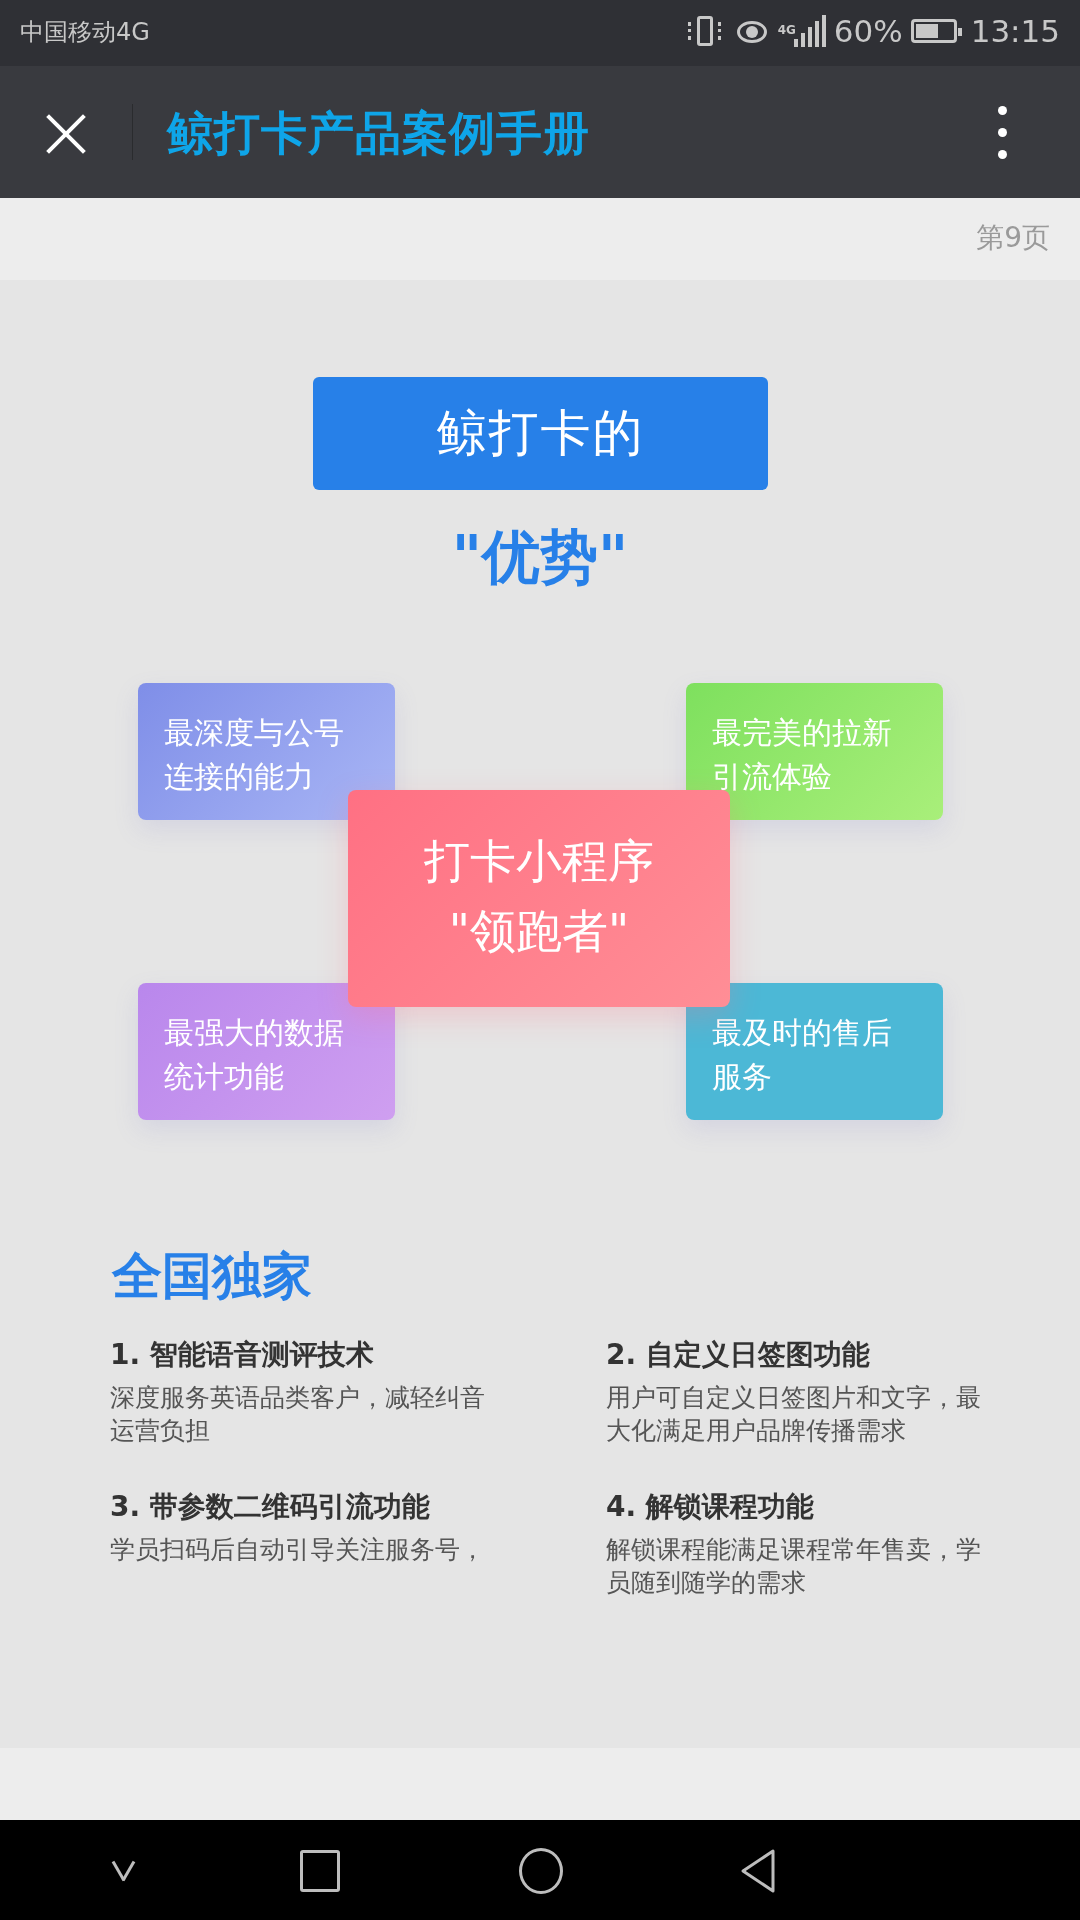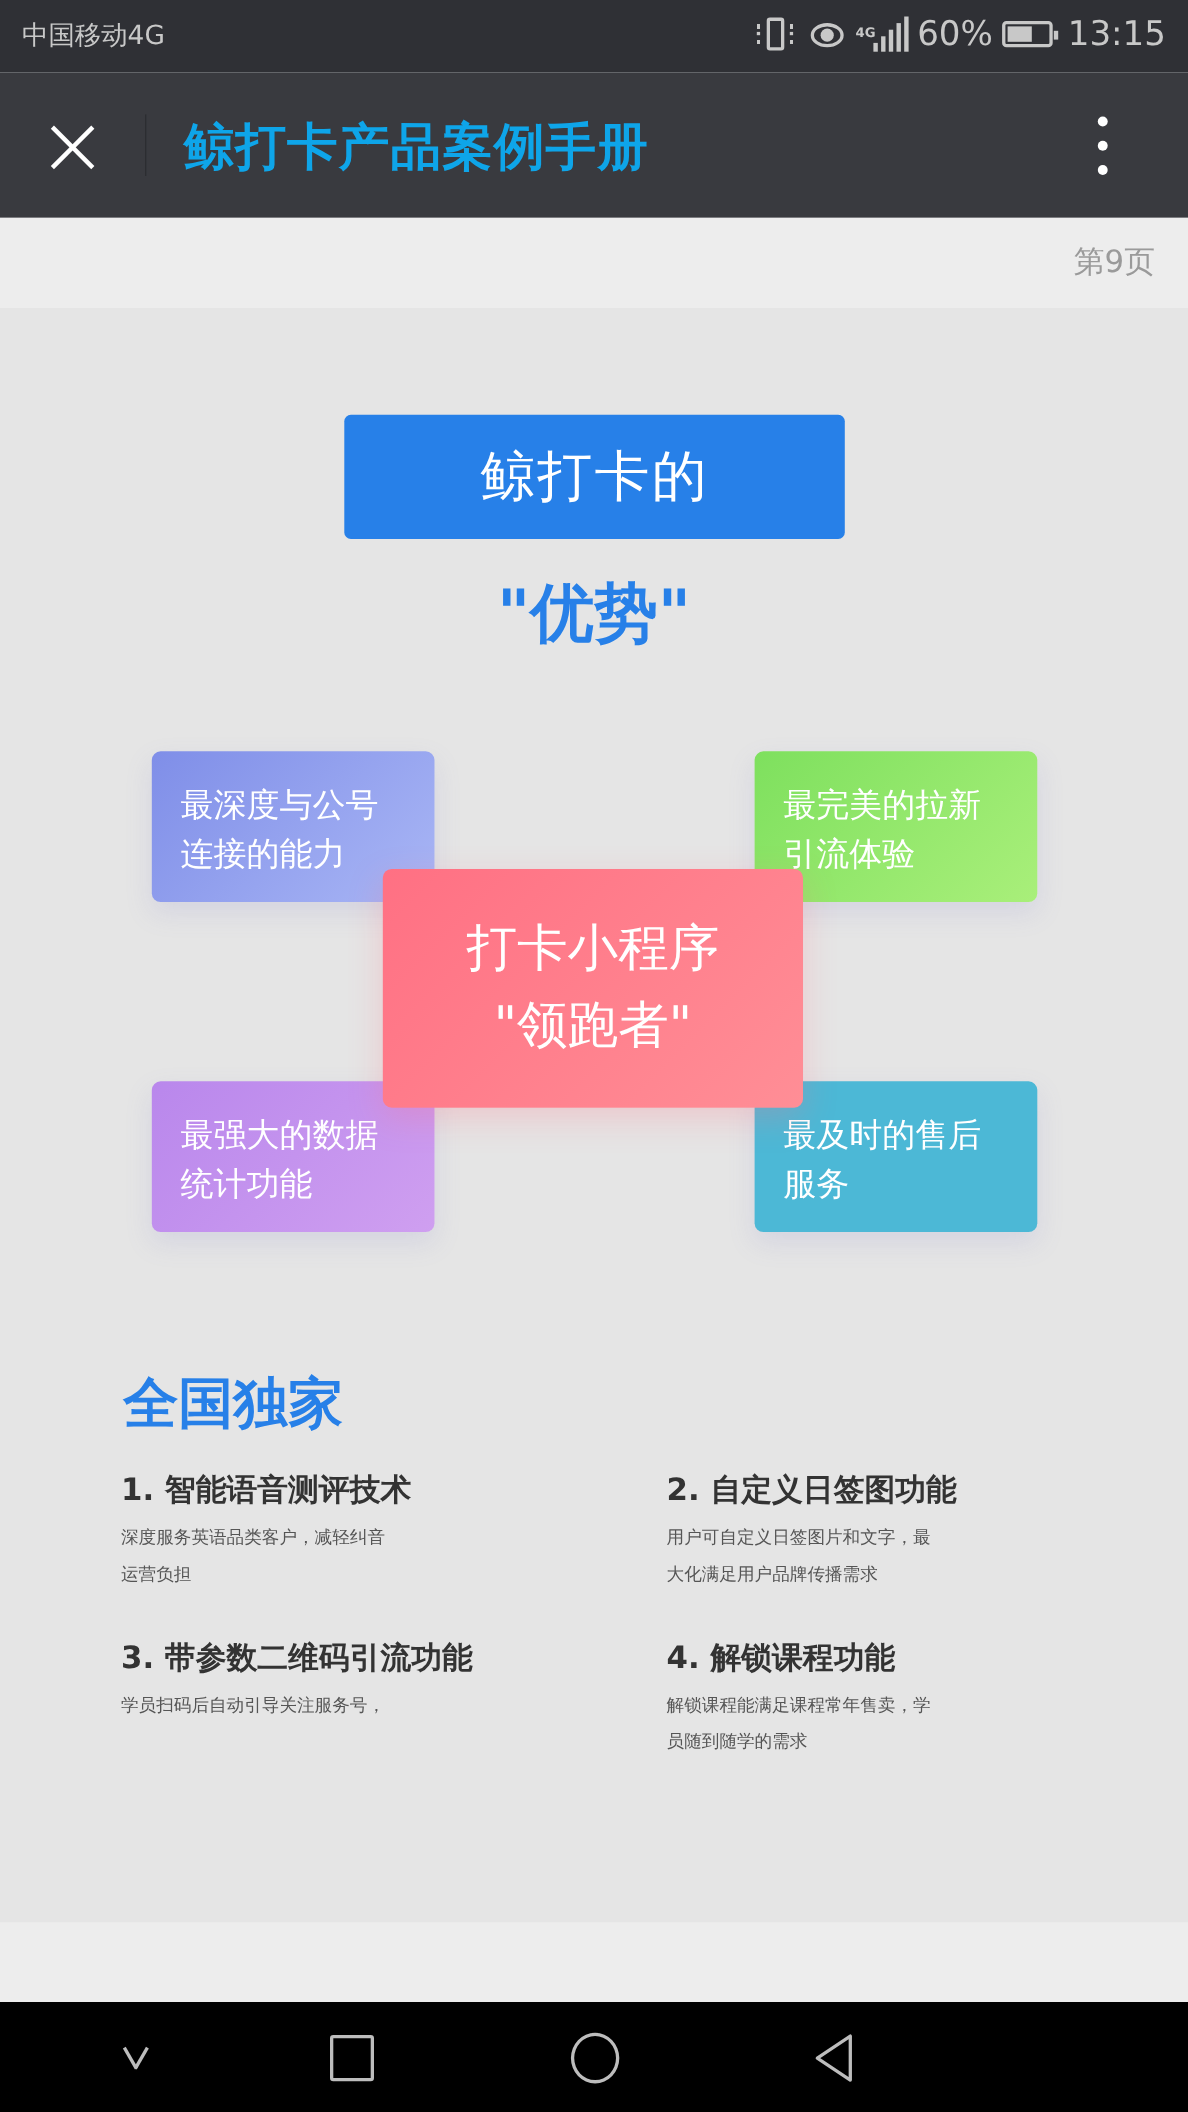--- a/index.html
+++ b/index.html
@@ -41,21 +41,21 @@
   .card { position:absolute; border-radius: 8px; color:#ffffff; font-size: 30px; line-height: 44px; padding: 28px 26px; box-shadow: 0 10px 24px rgba(120,120,200,0.15); }
   .card.tl { left:138px; top:403px; width:257px; height:137px; background: linear-gradient(135deg, #7f8ee8 0%, #a9b6f5 100%); }
   .card.tr { left:686px; top:403px; width:257px; height:137px; background: linear-gradient(135deg, #7ee05e 0%, #a9ef7a 100%); }
   .card.bl { left:138px; top:703px; width:257px; height:137px; background: linear-gradient(135deg, #b987ec 0%, #cf9ff0 100%); }
   .card.br { left:686px; top:703px; width:257px; height:137px; background: #4cb8d6; }
   .card.center { left:348px; top:510px; width:382px; height:217px; background: linear-gradient(135deg, #ff7083 0%, #ff8e96 100%); font-size: 46px; line-height: 70px; text-align:center; padding: 36px 0 0 0; font-weight: normal; z-index: 2; box-shadow: 0 10px 30px rgba(255,110,130,0.25); }
 
   .excl-title { left: 112px; top: 963px; color:#2780e8; font-size: 50px; font-weight: bold; line-height: 66px; }
   .feat { position:absolute; width: 400px; }
   .feat .ft { font-size: 28px; font-weight: bold; color:#333333; line-height: 40px; }
-  .feat .fd { font-size: 16px; color:#555555; line-height: 33px; margin-top: 6px; }
+  .feat .fd { font-size: 25px; color:#555555; line-height: 33px; margin-top: 6px; }
   .feat.f1 { left: 110px; top: 1055px; }
   .feat.f2 { left: 606px; top: 1055px; }
   .feat.f3 { left: 110px; top: 1207px; }
   .feat.f4 { left: 606px; top: 1207px; }
 
   #footgray { position:absolute; left:0; top:1748px; width:1080px; height:72px; background:#ededed; }
   #navbar { position:absolute; left:0; top:1820px; width:1080px; height:100px; background:#000000; }
   .nav-back-down { left: 110px; top: 40px; width: 28px; height: 20px; }
   .nav-back-down::before, .nav-back-down::after { content:""; position:absolute; top: 0; width: 3px; height: 22px; background:#bdbdbd; }
   .nav-back-down::before { left: 7px; transform: rotate(-30deg); }

